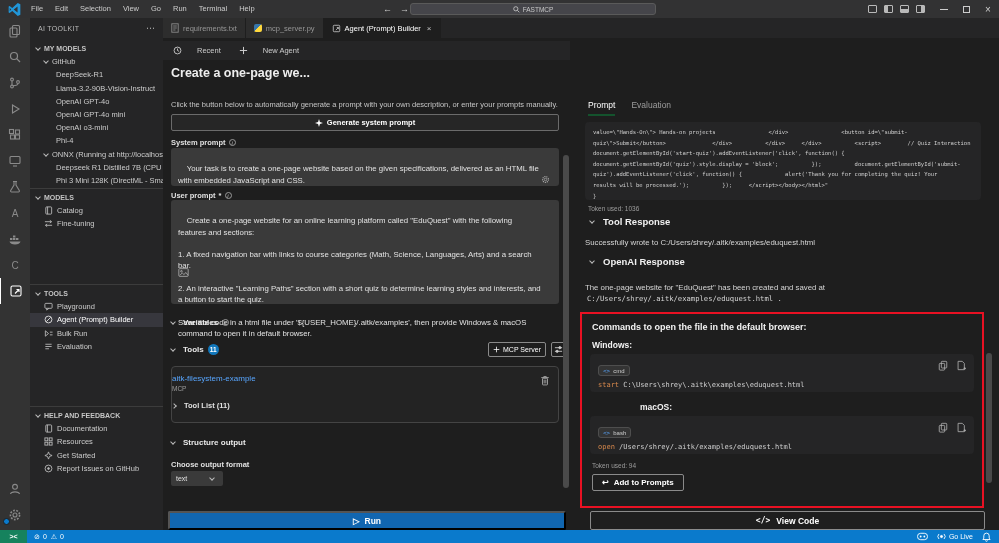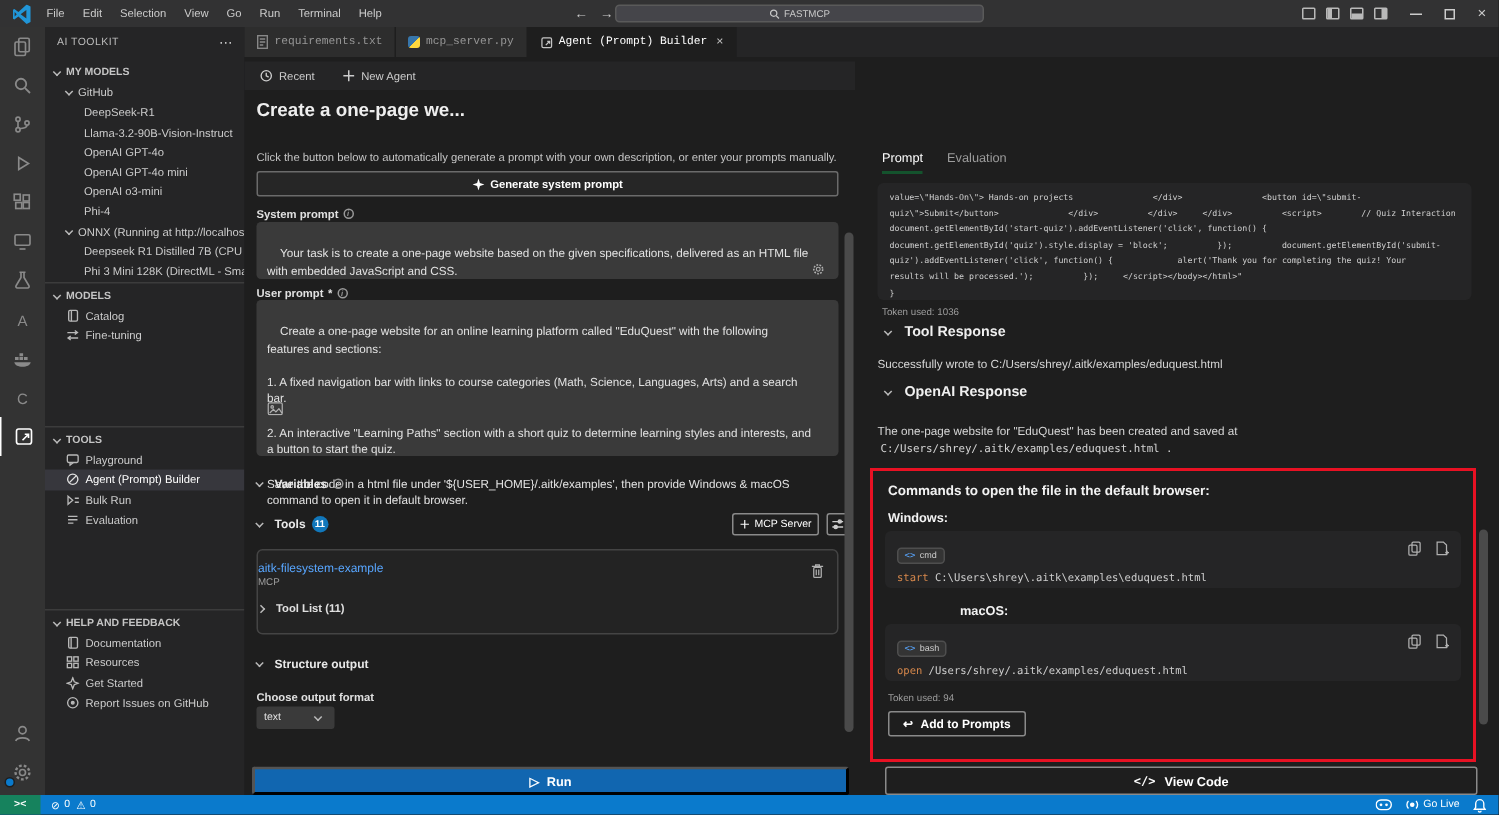--- a/index.html
+++ b/index.html
@@ -47,32 +47,32 @@
   .trow.sel { background:#37373d; color:#ffffff; }
   .sect { position:absolute; left:0; width:133px; }
   .sect.bordered { border-top:1px solid #3c3c3c; padding-top:2px; }
   .chev { display:inline-block; width:4px; height:4px; border-left:1px solid #bbbbbb; border-bottom:1px solid #bbbbbb; flex:none; }
   .chev.down { transform:rotate(-45deg); margin:0 4px 1px 0; }
   .chev.right { transform:rotate(-135deg); margin:0 4px 0 0; }
   .ind1 { padding-left:6px; } .ind2 { padding-left:14px; } .ind3 { padding-left:26px; }
   .sb-ico { margin-right:4px; flex:none; }
 
   
-  .tabbar { position:absolute; left:163px; top:18px; width:836px; height:20px; background:#252526; display:flex;font-family:Liberation Mono, monospace; }
+  .tabbar { position:absolute; left:163px; top:18px; width:836px; height:20px; background:#252526; display:flex; }
   .tab { height:20px; display:flex; align-items:center; gap:4px; padding:0 8px; font-size:7.5px;
     color:#969696; background:#2d2d2d; border-right:1px solid #1e1e1e; }
   .tab.active { background:#1e1e1e; color:#ffffff; }
   .tab .close { font-size:8px; margin-left:2px; color:#c5c5c5; }
   .py-ico { width:8px; height:8px; border-radius:2px; background:linear-gradient(135deg,#3776ab 50%,#ffd83d 50%); }
 
   
   .panel-left { position:absolute; left:163px; top:38px; width:407px; height:492px; background:#1e1e1e; }
   .actions-row { position:absolute; left:0; top:3px; width:407px; height:19px; background:#252526;
     display:flex; align-items:center; gap:18px; padding:0 10px; }
-  .toolbar-btn { display:flex; align-items:flex-end; gap:4px; font-size:7.5px; color:#cccccc; }
+  .toolbar-btn { display:flex; align-items:flex-end; gap:15px; font-size:7.5px; color:#cccccc; }
   .page-title { position:absolute; left:8px; top:28px; font-size:12.5px; font-weight:bold; color:#eeeeee; }
   .desc { position:absolute; left:8px; top:62px; width:392px; font-size:7.5px; color:#c5c5c5; white-space:nowrap; overflow:hidden; }
   .gen-btn { position:absolute; left:8px; top:76px; width:388px; height:17px; background:#262626;
     border:1px solid #6b6b6b; border-radius:2px; display:flex; align-items:center; justify-content:center;
     gap:4px; font-size:7.5px; font-weight:bold; color:#ffffff; }
   .fld-label { position:absolute; font-size:7.5px; font-weight:bold; color:#e0e0e0; display:flex; align-items:center; gap:3px; }
   .req { color:#e8e8e8; }
   .info { width:7px; height:7px; border:1px solid #9a9a9a; border-radius:50%; display:inline-flex;
     align-items:center; justify-content:center; font-size:5px; color:#9a9a9a; font-style:italic; flex:none; }
   .info::before { content:"i"; }

